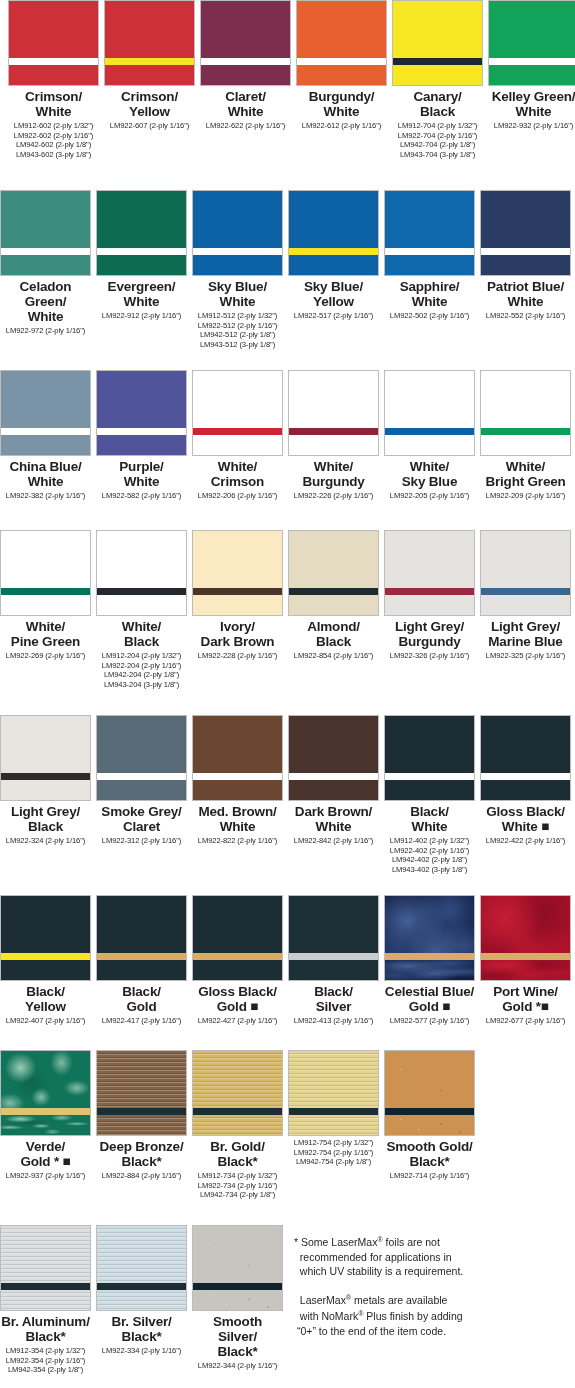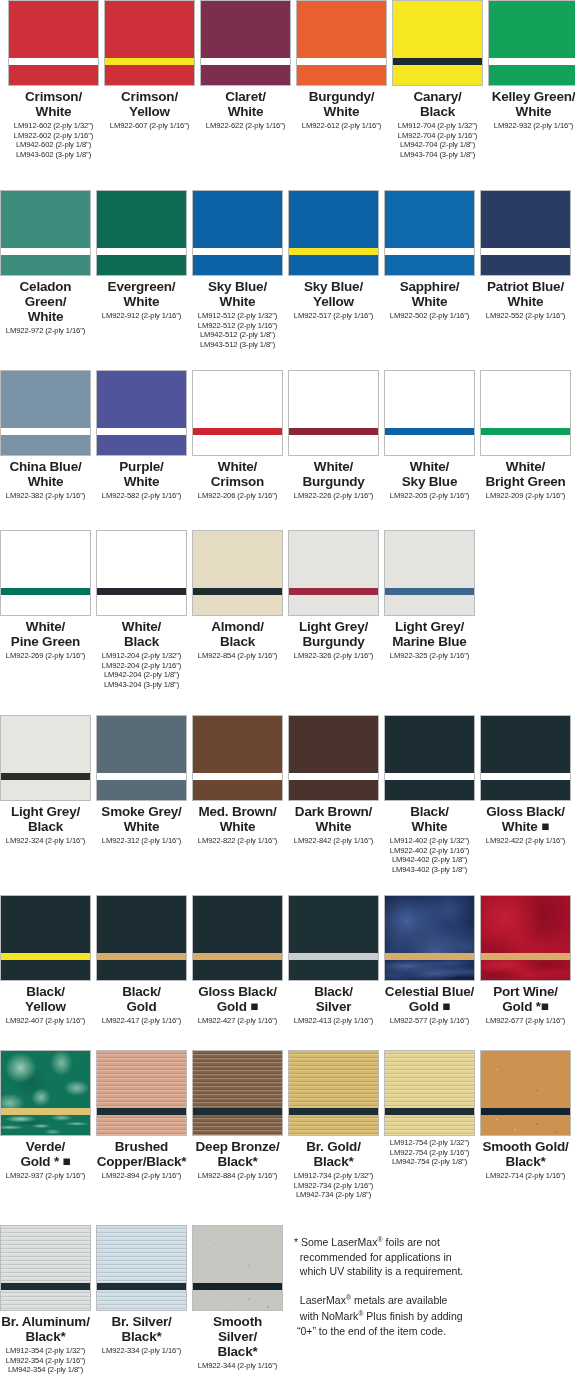--- a/index.html
+++ b/index.html
@@ -302,20 +302,30 @@
         </div>
         <div class="name">White/
 Black</div>
         <div class="codes">LM912-204 (2-ply 1/32")
 LM922-204 (2-ply 1/16")
 LM942-204 (2-ply 1/8")
 LM943-204 (3-ply 1/8")</div>
       </div>
       <div class="cell">
         <div class="chip">
+          <div class="face" style="background: rgb(251, 233, 193);"></div>
+          <div class="base-lower" style="height: 20px; background: rgb(251, 233, 193);"></div>
+          <div class="stripe" style="bottom: 20px; background: rgb(75, 52, 44);"></div>
+        </div>
+        <div class="name">Ivory/
+Dark Brown</div>
+        <div class="codes">LM922-228 (2-ply 1/16")</div>
+      </div>
+      <div class="cell">
+        <div class="chip">
           <div class="face" style="background: rgb(229, 219, 195);"></div>
           <div class="base-lower" style="height: 20px; background: rgb(229, 219, 195);"></div>
           <div class="stripe" style="bottom: 20px; background: rgb(29, 44, 48);"></div>
         </div>
         <div class="name">Almond/
 Black</div>
         <div class="codes">LM922-854 (2-ply 1/16")</div>
       </div>
       <div class="cell">
         <div class="chip">
@@ -349,21 +359,21 @@
 Black</div>
         <div class="codes">LM922-324 (2-ply 1/16")</div>
       </div>
       <div class="cell">
         <div class="chip">
           <div class="face" style="background: rgb(88, 107, 119);"></div>
           <div class="base-lower" style="height: 20px; background: rgb(88, 107, 119);"></div>
           <div class="stripe" style="bottom: 20px; background: rgb(255, 255, 255);"></div>
         </div>
         <div class="name">Smoke Grey/
-White</div>
+Claret</div>
         <div class="codes">LM922-312 (2-ply 1/16")</div>
       </div>
       <div class="cell">
         <div class="chip">
           <div class="face" style="background: rgb(107, 70, 48);"></div>
           <div class="base-lower" style="height: 20px; background: rgb(107, 70, 48);"></div>
           <div class="stripe" style="bottom: 20px; background: rgb(255, 255, 255);"></div>
         </div>
         <div class="name">Med. Brown/
 White</div>
@@ -468,30 +478,20 @@
     <div class="row" style="position: absolute; left: 0px; top: 1050px;">
       <div class="cell">
         <div class="chip">
           <div class="face" style="background: radial-gradient(at 22% 20%, rgba(190, 225, 205, 0.8) 0%, transparent 16%), radial-gradient(at 68% 14%, rgba(175, 215, 195, 0.7) 0%, transparent 13%), radial-gradient(at 45% 55%, rgba(185, 222, 202, 0.7) 0%, transparent 14%), radial-gradient(at 85% 44%, rgba(195, 228, 208, 0.65) 0%, transparent 12%), radial-gradient(at 10% 62%, rgba(180, 218, 198, 0.7) 0%, transparent 13%), radial-gradient(at 58% 84%, rgba(170, 212, 190, 0.6) 0%, transparent 12%), radial-gradient(at 33% 38%, rgba(10, 90, 68, 0.55) 0%, transparent 22%), rgb(16, 116, 90);"></div>
           <div class="base-lower" style="height: 20px; background: radial-gradient(at 22% 20%, rgba(190, 225, 205, 0.8) 0%, transparent 16%), radial-gradient(at 68% 14%, rgba(175, 215, 195, 0.7) 0%, transparent 13%), radial-gradient(at 45% 55%, rgba(185, 222, 202, 0.7) 0%, transparent 14%), radial-gradient(at 85% 44%, rgba(195, 228, 208, 0.65) 0%, transparent 12%), radial-gradient(at 10% 62%, rgba(180, 218, 198, 0.7) 0%, transparent 13%), radial-gradient(at 58% 84%, rgba(170, 212, 190, 0.6) 0%, transparent 12%), radial-gradient(at 33% 38%, rgba(10, 90, 68, 0.55) 0%, transparent 22%), rgb(16, 116, 90);"></div>
           <div class="stripe" style="bottom: 20px; background: rgb(224, 194, 115);"></div>
         </div>
         <div class="name">Verde/
 Gold * ■</div>
         <div class="codes">LM922-937 (2-ply 1/16")</div>
-      </div>
-      <div class="cell">
-        <div class="chip">
-          <div class="face" style="background: repeating-linear-gradient(0deg, rgba(255, 255, 255, 0.28) 0px, rgba(255, 255, 255, 0.28) 1px, rgba(0, 0, 0, 0.1) 1px, rgba(0, 0, 0, 0.1) 2px, rgba(255, 255, 255, 0.05) 2px, rgba(255, 255, 255, 0.05) 4px), rgb(215, 159, 129);"></div>
-          <div class="base-lower" style="height: 20px; background: repeating-linear-gradient(0deg, rgba(255, 255, 255, 0.28) 0px, rgba(255, 255, 255, 0.28) 1px, rgba(0, 0, 0, 0.1) 1px, rgba(0, 0, 0, 0.1) 2px, rgba(255, 255, 255, 0.05) 2px, rgba(255, 255, 255, 0.05) 4px), rgb(215, 159, 129);"></div>
-          <div class="stripe" style="bottom: 20px; background: rgb(28, 46, 51);"></div>
-        </div>
-        <div class="name">Brushed
-Copper/Black*</div>
-        <div class="codes">LM922-894 (2-ply 1/16")</div>
       </div>
       <div class="cell">
         <div class="chip">
           <div class="face" style="background: repeating-linear-gradient(0deg, rgba(255, 255, 255, 0.28) 0px, rgba(255, 255, 255, 0.28) 1px, rgba(0, 0, 0, 0.1) 1px, rgba(0, 0, 0, 0.1) 2px, rgba(255, 255, 255, 0.05) 2px, rgba(255, 255, 255, 0.05) 4px), rgb(125, 91, 61);"></div>
           <div class="base-lower" style="height: 20px; background: repeating-linear-gradient(0deg, rgba(255, 255, 255, 0.28) 0px, rgba(255, 255, 255, 0.28) 1px, rgba(0, 0, 0, 0.1) 1px, rgba(0, 0, 0, 0.1) 2px, rgba(255, 255, 255, 0.05) 2px, rgba(255, 255, 255, 0.05) 4px), rgb(125, 91, 61);"></div>
           <div class="stripe" style="bottom: 20px; background: rgb(28, 46, 51);"></div>
         </div>
         <div class="name">Deep Bronze/
 Black*</div>
         <div class="codes">LM922-884 (2-ply 1/16")</div>

